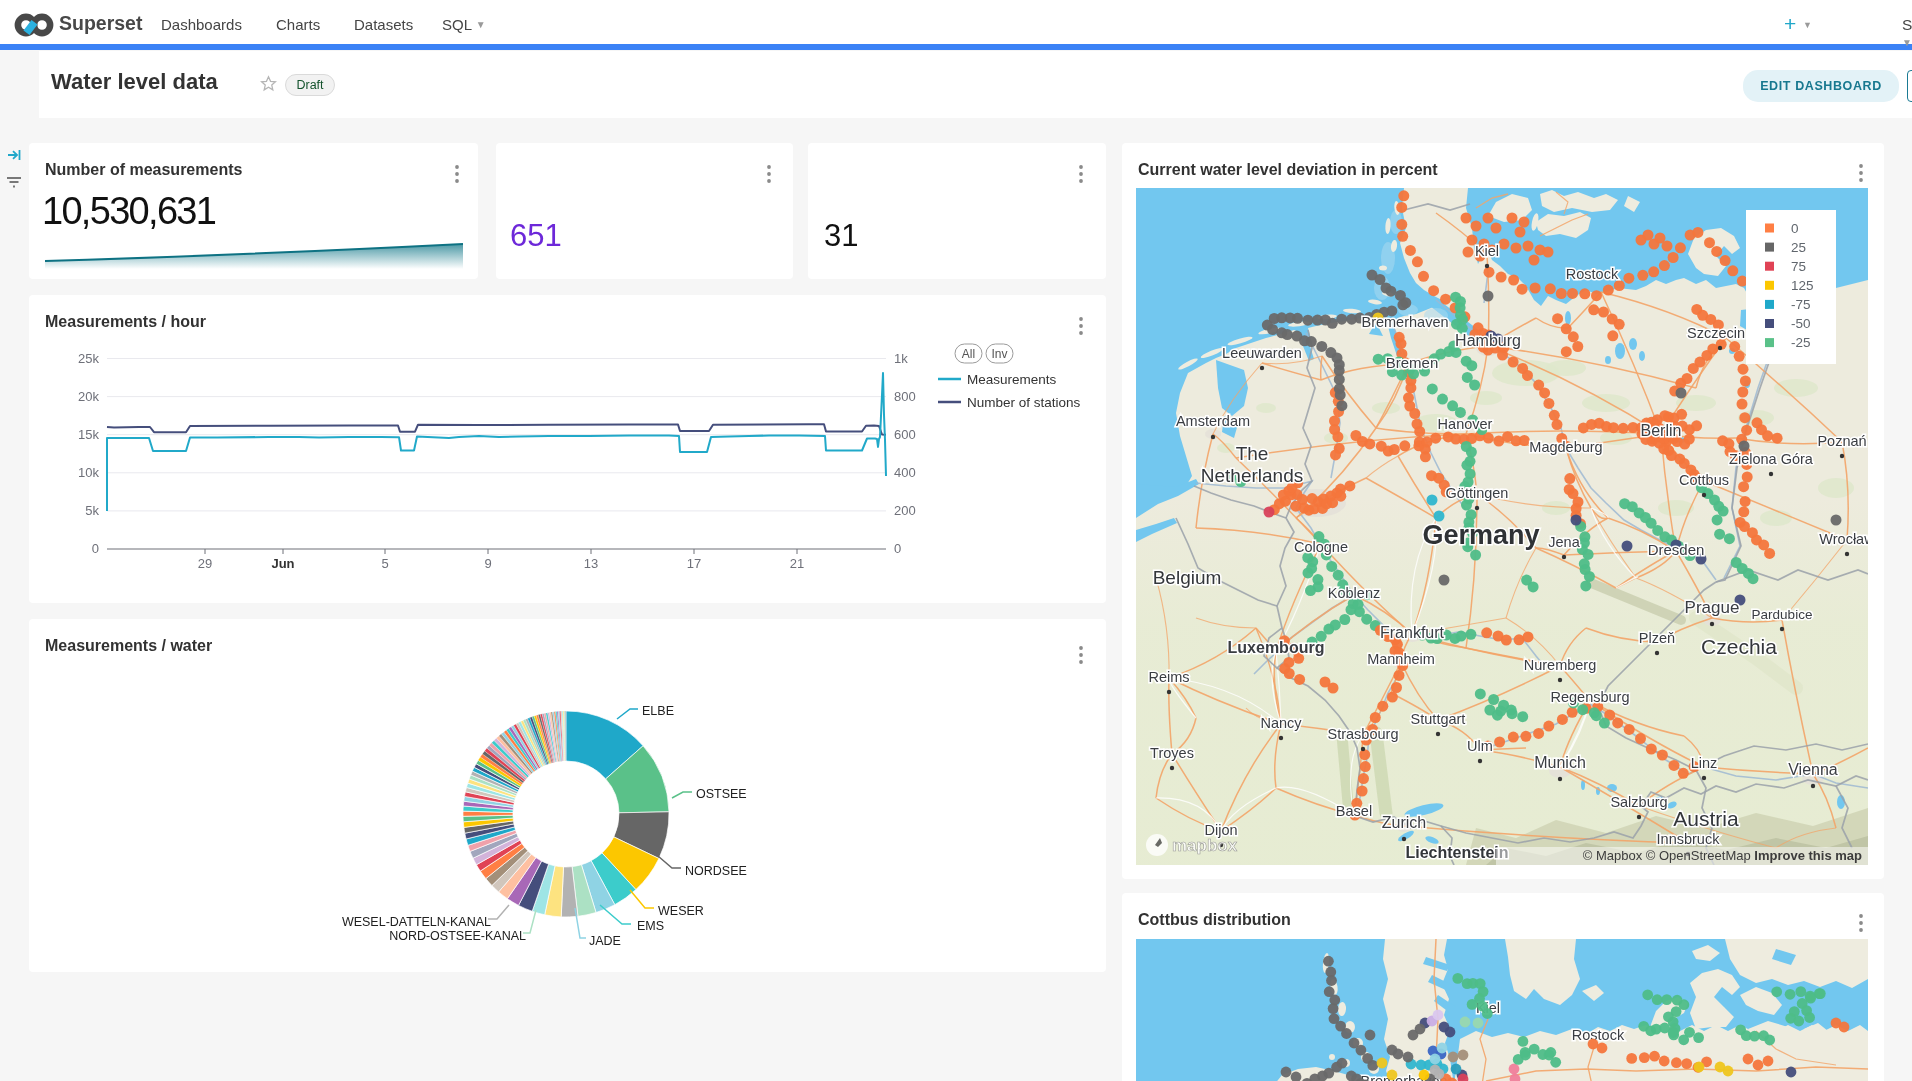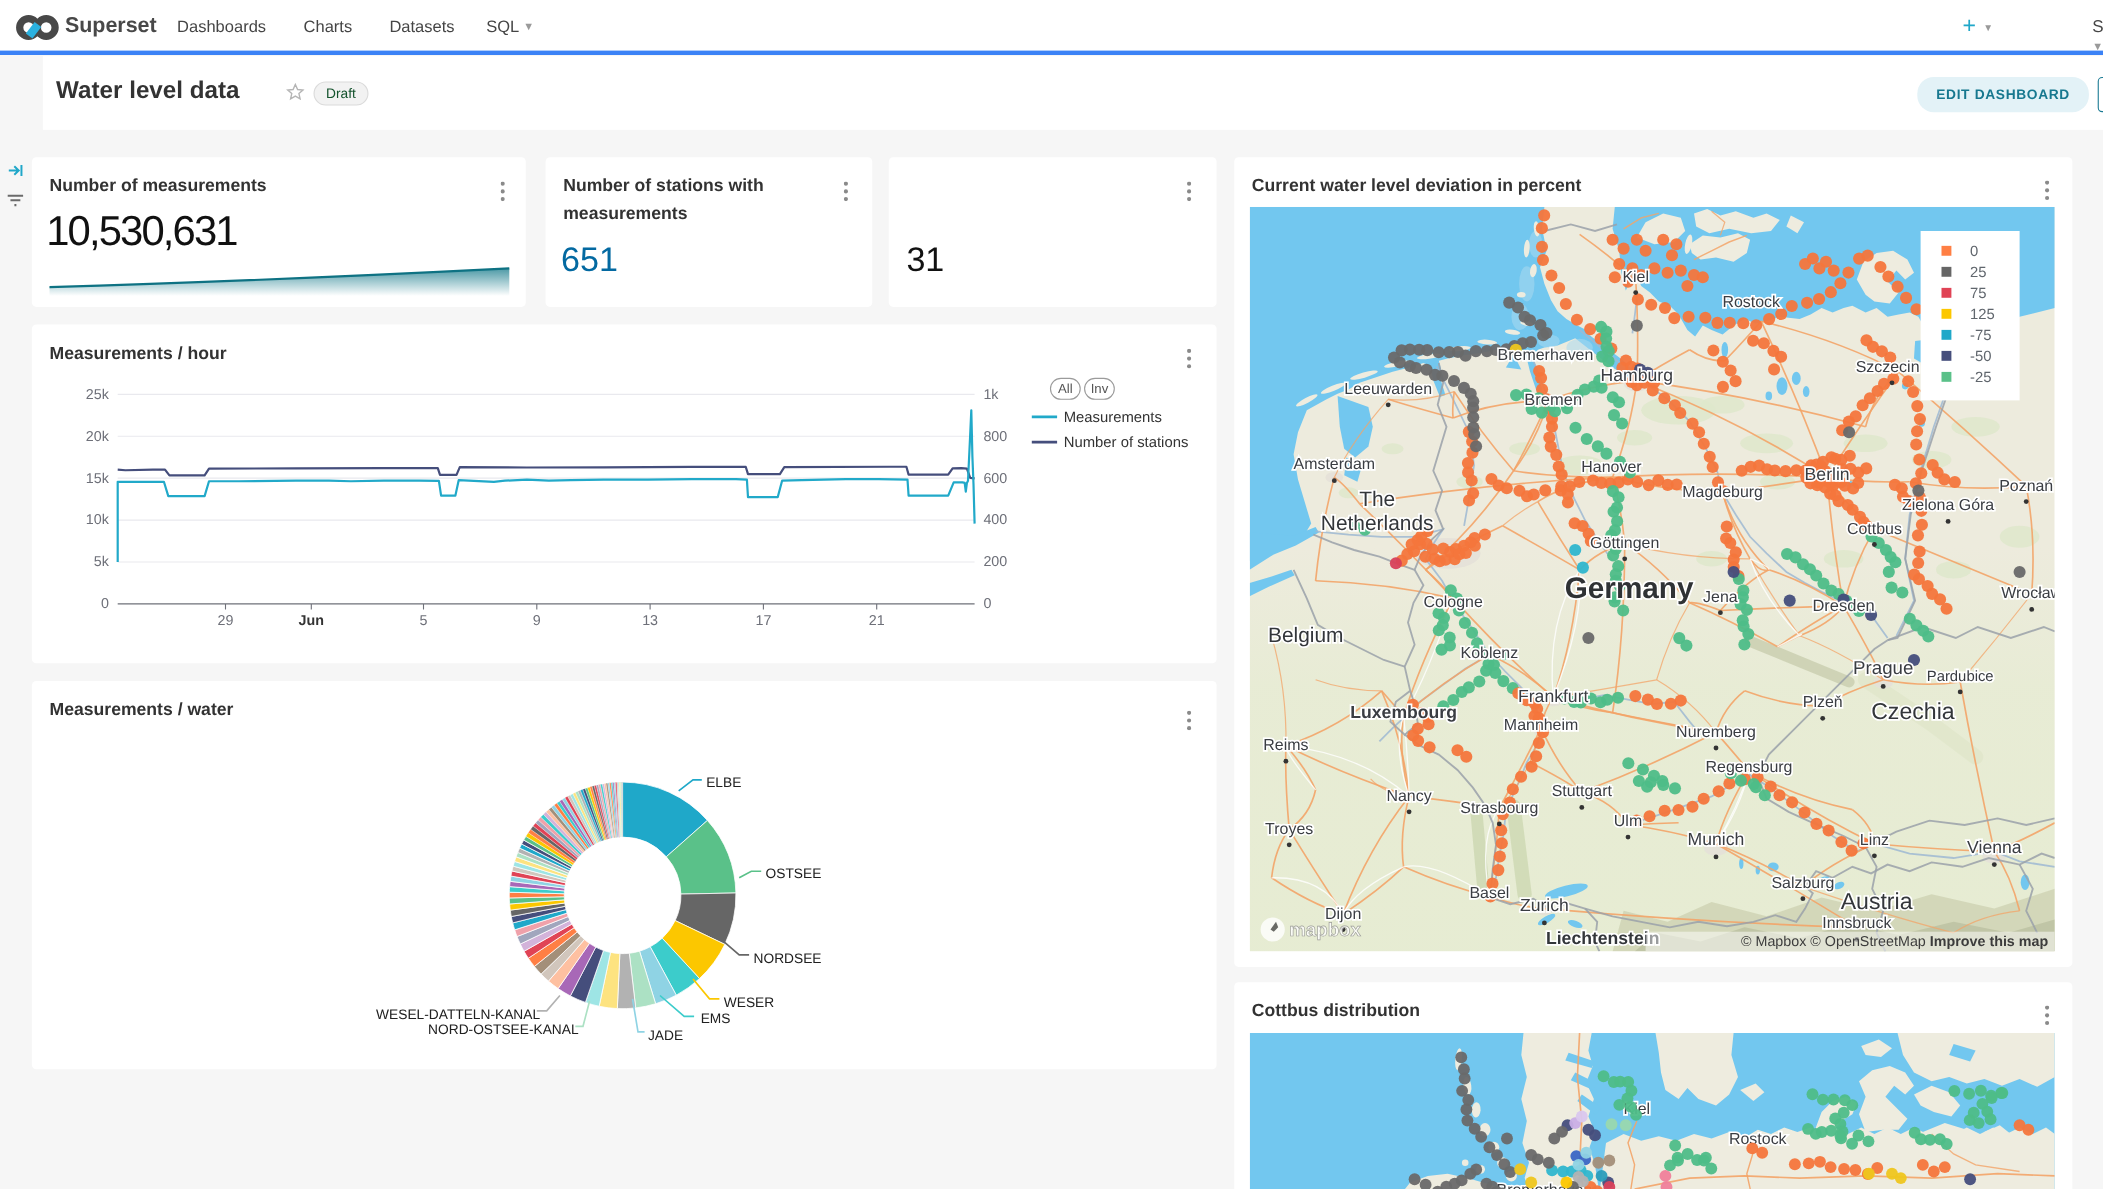--- a/index.html
+++ b/index.html
@@ -1,21 +1,21 @@
 <!DOCTYPE html>
 <html><head><meta charset="utf-8"><title>Water level data</title>
 <style>
 * { margin:0; padding:0; box-sizing:border-box; }
 html,body { width:1912px; height:1081px; overflow:hidden; background:#f6f6f6;
   font-family:"Liberation Sans",sans-serif; position:relative; }
 .abs { position:absolute; }
 .card { position:absolute; background:#fff; border-radius:4px; }
 .ctitle { position:absolute; left:16px; top:14px; font-size:16px; font-weight:700; color:#323232; line-height:25px; }
 .kebab { position:absolute; }
-.navbar { position:absolute; left:0; top:0; width:1912px; height:50px; background:#fff; border-bottom:4px solid #3b82f6; }
+.navbar { position:absolute; left:0; top:0; width:1912px; height:50px; background:#fff; border-bottom:6px solid #3b82f6; }
 .titlebar { position:absolute; left:0; top:51px; width:1912px; height:67px; background:#fff;margin-left:39px; }
 .navlink { position:absolute; top:16px; font-size:15px; color:#454545; }
 </style></head>
 <body>
 <div class="navbar">
   <svg class="abs" style="left:14px;top:11px" width="40" height="28" viewBox="0 0 40 28">
     <g fill="none" stroke="#484848" stroke-width="6.6">
       <circle cx="12" cy="14" r="8.1"></circle>
         <circle cx="28" cy="14" r="8.1"></circle>
     </g>
@@ -71,27 +71,26 @@
             <stop offset="0" stop-color="#117788" stop-opacity="0.75"></stop>
             <stop offset="1" stop-color="#117788" stop-opacity="0"></stop>
           </linearGradient>
         </defs>
         <path d="M1,22 C140,18 300,11 419,5 L419,30 L1,30 Z" fill="url(#sg)"></path>
         <path d="M1,22 C140,18 300,11 419,5" fill="none" stroke="#0e7283" stroke-width="2"></path>
       </svg>
     </div>
 </div>
 <div class="card" style="left:496px;top:143px;width:297px;height:136px">
-  <div class="ctitle" style="width:250px">Number of stations with measurements</div>
   <div class="kebab" style="right:22px;top:22px"><svg width="4" height="18" viewBox="0 0 4 18">
         <circle cx="2" cy="2" r="1.9" fill="#8a8a8a"></circle>
         <circle cx="2" cy="9" r="1.9" fill="#8a8a8a"></circle>
         <circle cx="2" cy="16" r="1.9" fill="#8a8a8a"></circle>
       </svg></div>
-  <div class="abs" style="left:14px;top:75px;font-size:31px;color:#0369a1">651</div>
+  <div class="abs" style="left:14px;top:75px;font-size:31px;color:#6d28d9">651</div>
 </div>
 <div class="card" style="left:808px;top:143px;width:298px;height:136px">
   <div class="kebab" style="right:23px;top:22px"><svg width="4" height="18" viewBox="0 0 4 18">
         <circle cx="2" cy="2" r="1.9" fill="#8a8a8a"></circle>
         <circle cx="2" cy="9" r="1.9" fill="#8a8a8a"></circle>
         <circle cx="2" cy="16" r="1.9" fill="#8a8a8a"></circle>
       </svg></div>
   <div class="abs" style="left:16px;top:75px;font-size:31px;color:#111">31</div>
 </div>
 

